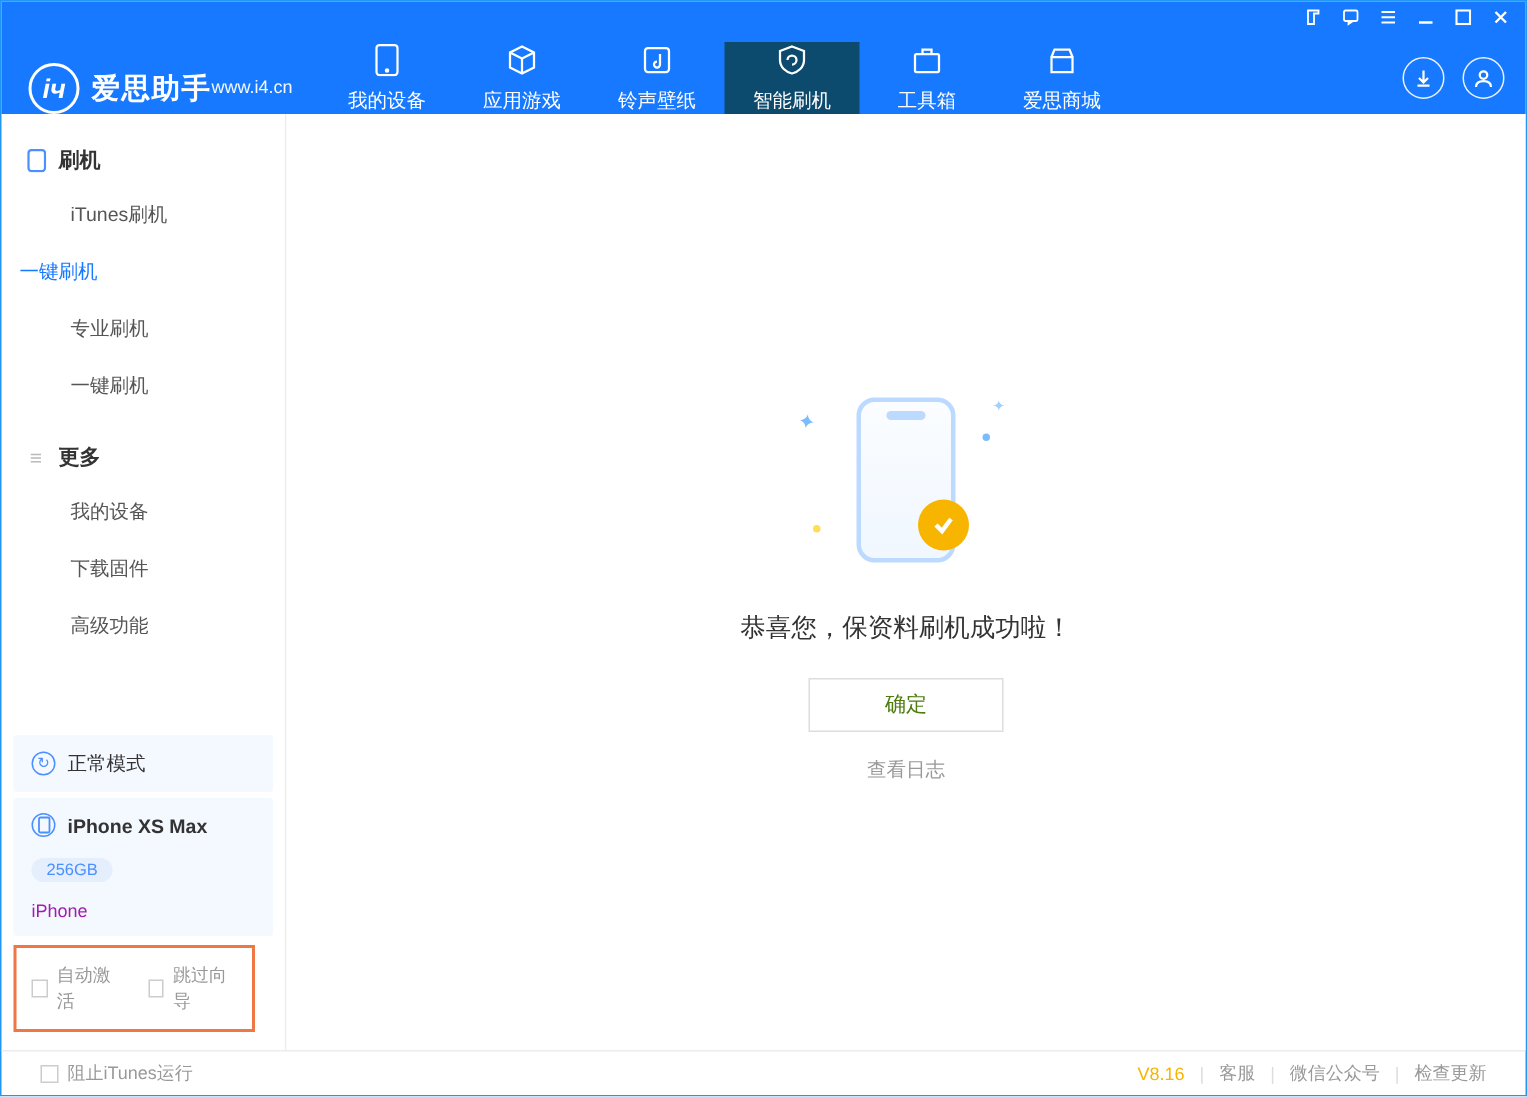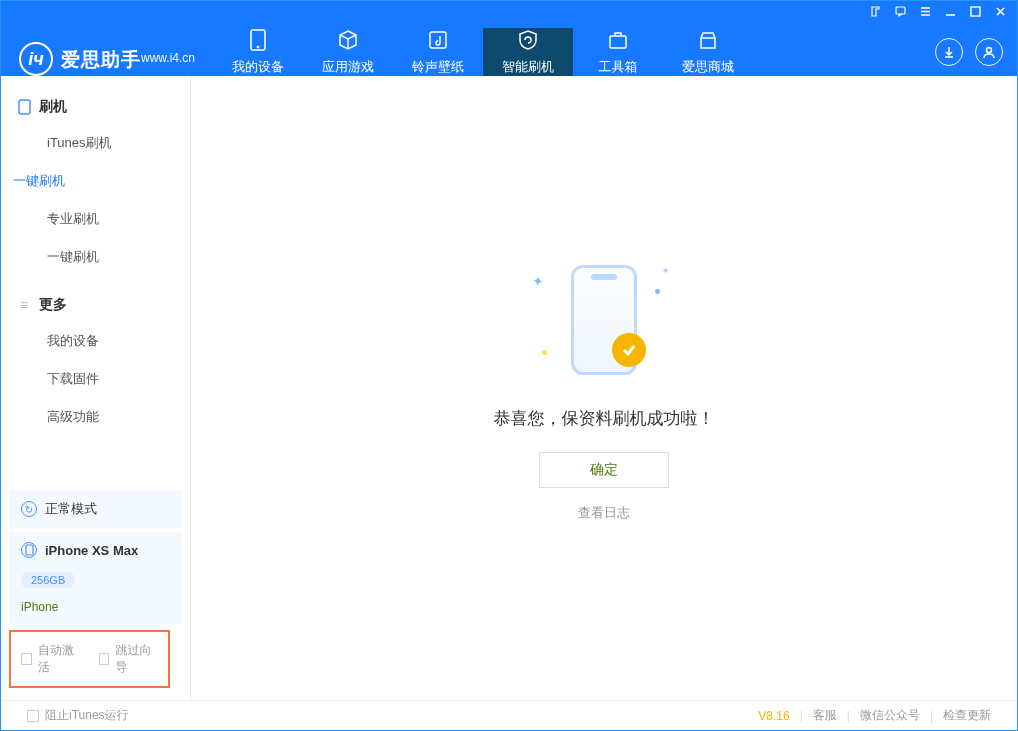--- a/index.html
+++ b/index.html
@@ -32,21 +32,21 @@
 .side-group-hdr { display: flex; align-items: center; padding: 8px 16px; color: #333; font-size: 14px; font-weight: bold; gap: 8px; }
 .side-group-hdr .ic { width: 14px; height: 14px; display: flex; align-items: center; justify-content: center; color: #6b8; }
 .side-item { padding: 10px 16px 10px 46px; font-size: 13px; color: #555; cursor: pointer; }
 .side-item.active { color: #1779ff; padding-left: 12px; }
 .side-bottom { padding: 2px 0 6px; }
 .side-card { background: #f4f8ff; margin: 4px 8px; border-radius: 2px; padding: 10px 12px; font-size: 13px; color: #333; display: flex; align-items: center; gap: 8px; }
 .side-card.dev { flex-direction: column; align-items: flex-start; position: relative; }
 .side-card .small-ic { width: 16px; height: 16px; border: 1.5px solid #4a90ff; border-radius: 50%; display: flex; align-items: center; justify-content: center; color: #4a90ff; font-size: 10px; flex-shrink: 0; }
 .dev-top { display: flex; align-items: center; gap: 8px; font-weight: bold; }
 .dev-badge { margin-top: 6px; background: #e4eefc; color: #4a90ff; padding: 2px 10px; border-radius: 10px; font-size: 11px; display: inline-block; }
-.dev-sub { margin-top: 4px; color: #4d7c0f; font-size: 12px; }
+.dev-sub { margin-top: 4px; color: #a21caf; font-size: 12px; }
 
 .bottom-opts { border: 2px solid #e74; margin: 6px 20px 6px 8px; padding: 10px 10px; display: flex; gap: 18px; font-size: 12px; color: #999; }
 .chk { display: flex; align-items: center; gap: 6px; cursor: pointer; }
 .chk-box { width: 12px; height: 12px; border: 1px solid #ccc; display: inline-block; }
 
 
 .main { flex: 1; display: flex; flex-direction: column; align-items: center; justify-content: center; position: relative; background: #fff; }
 .illus { position: relative; width: 180px; height: 130px; display: flex; align-items: center; justify-content: center; }
 .phone { width: 66px; height: 110px; border: 3px solid #bcd9ff; border-radius: 12px; background: linear-gradient(180deg,#fbfdff,#f0f7ff); position: relative; }
 .phone::before { content: ""; position: absolute; top: 6px; left: 50%; transform: translateX(-50%); width: 26px; height: 6px; border-radius: 4px; background: #bcd9ff; }

